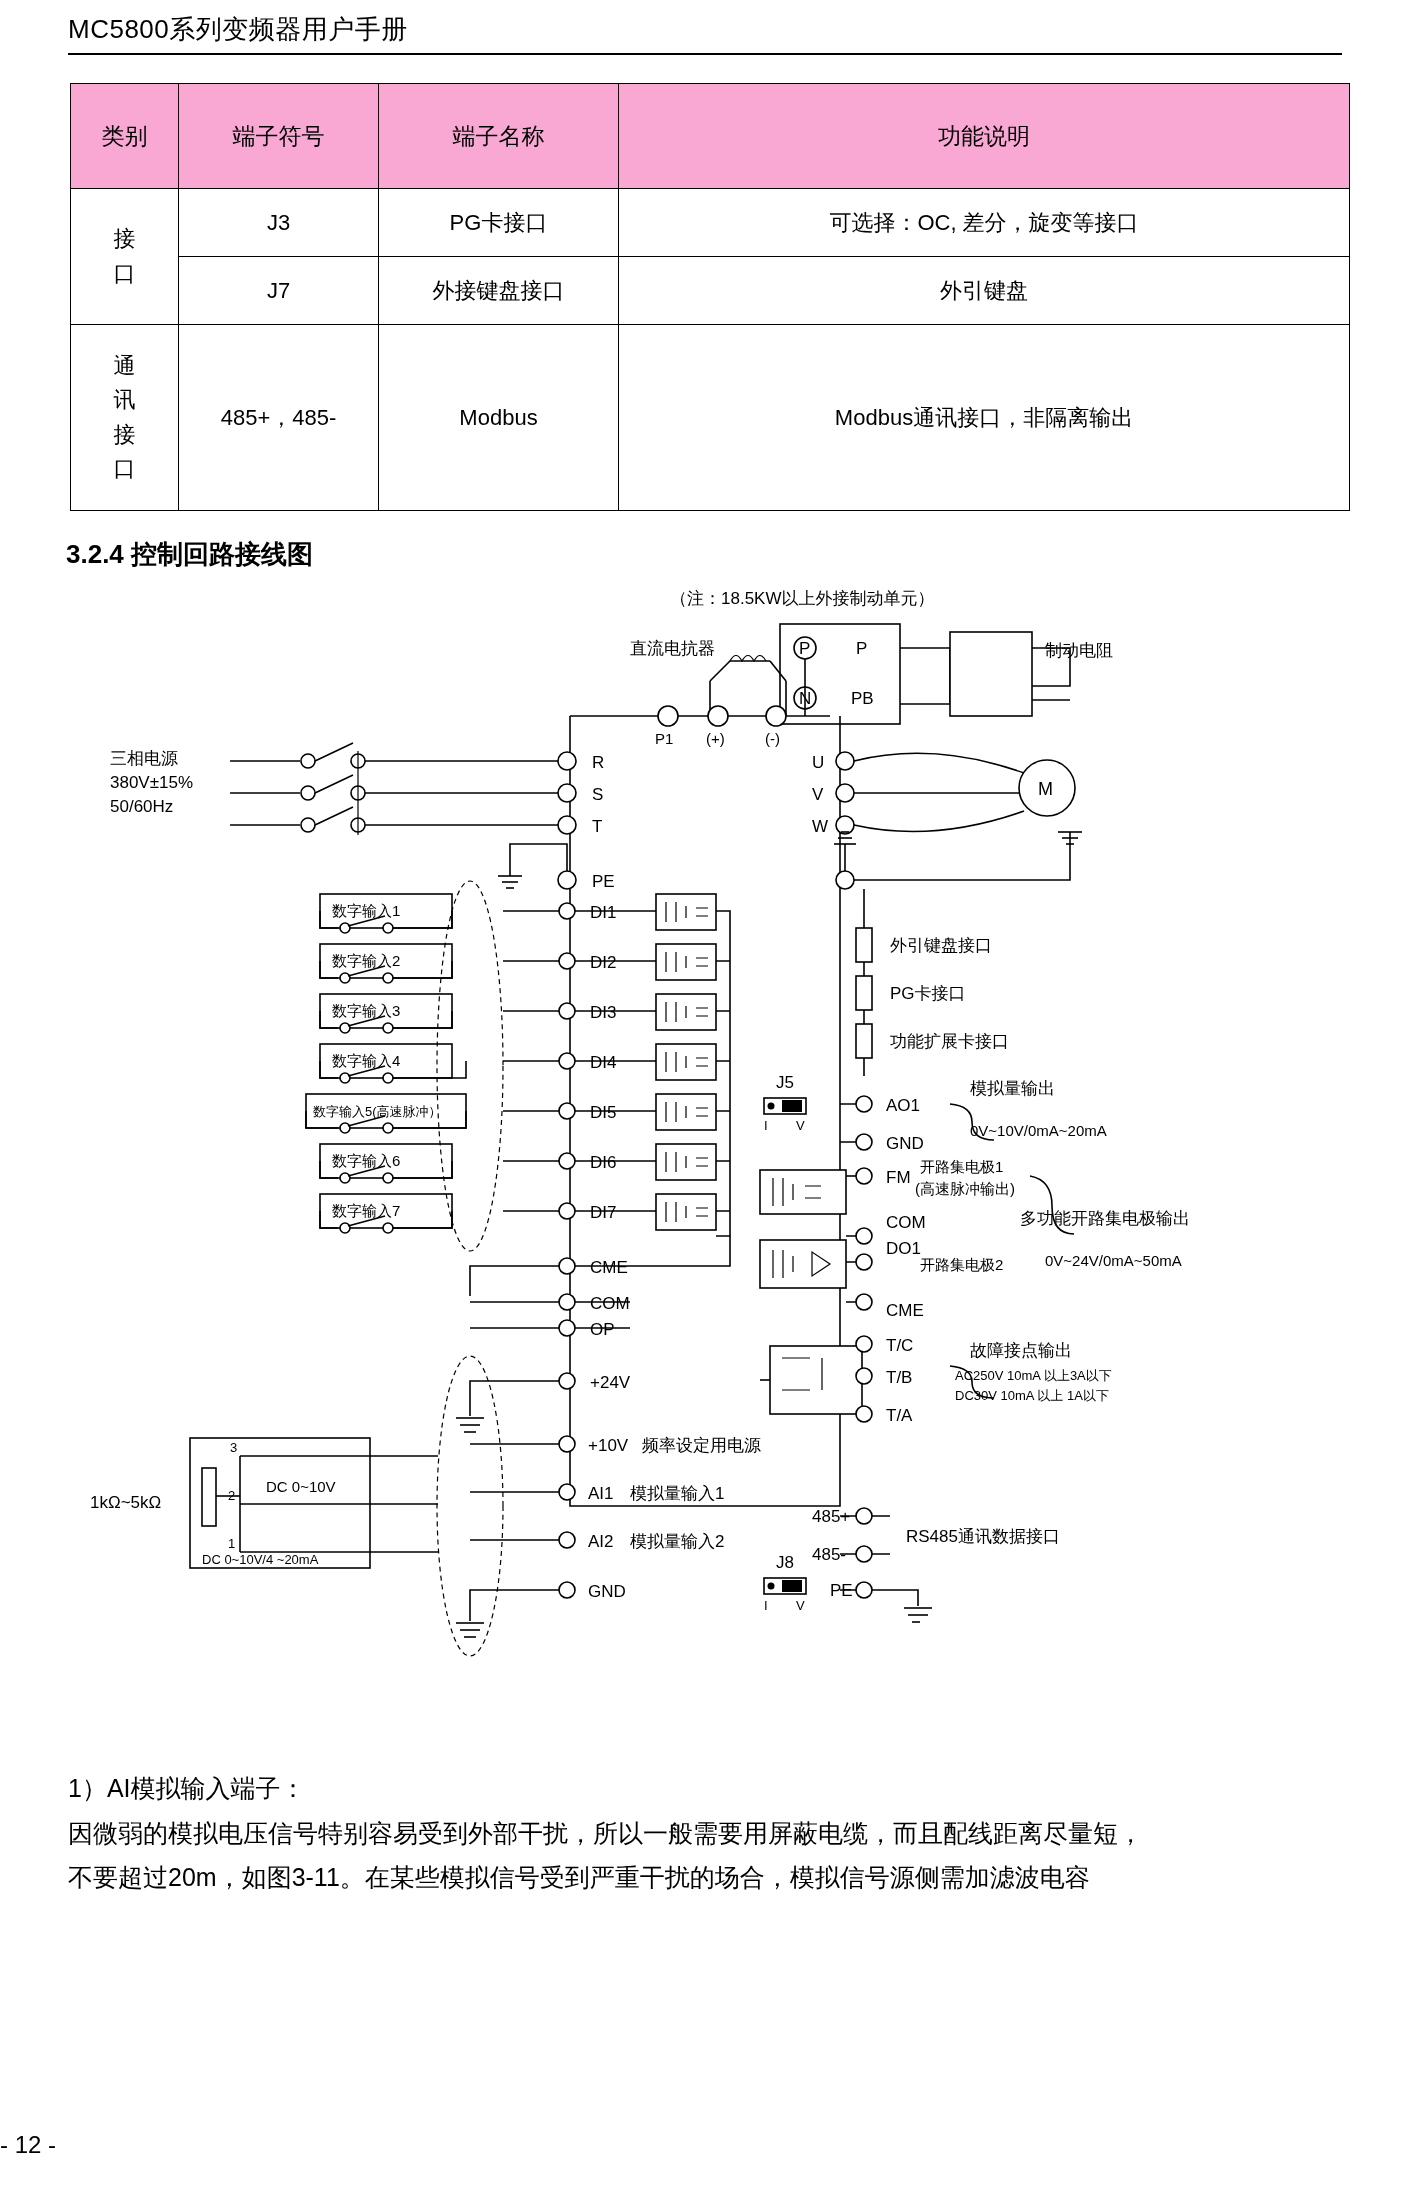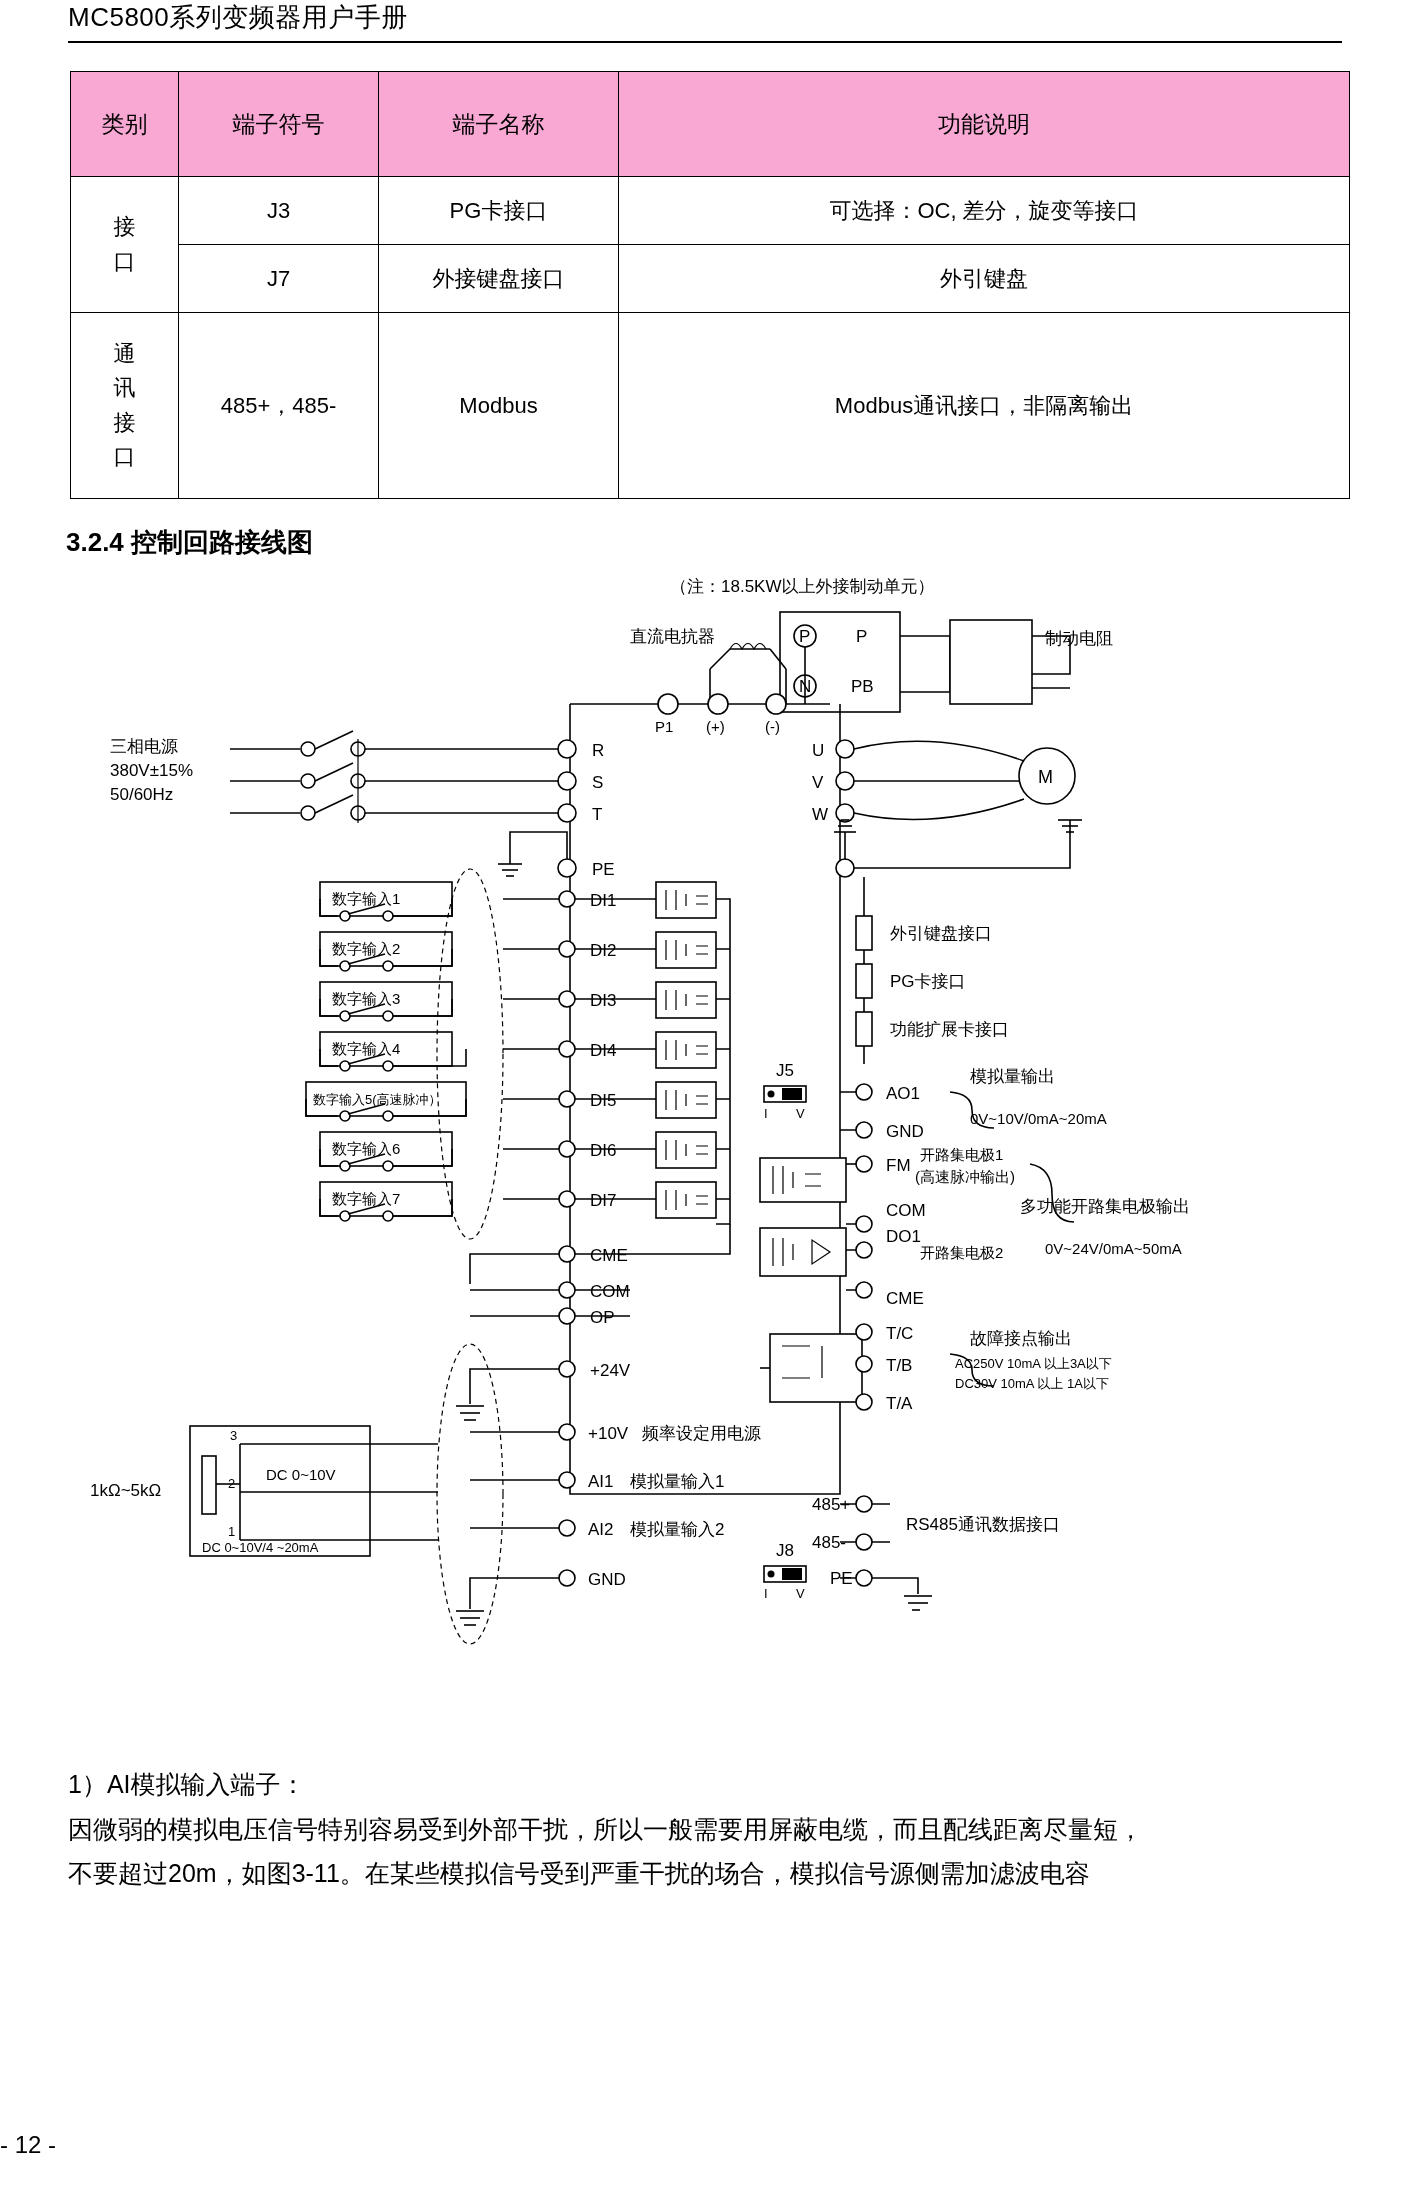--- a/index.html
+++ b/index.html
@@ -14,20 +14,21 @@
     position:relative;
     width:1402px;
     height:2185px;
     margin:0 auto;
     box-sizing:border-box;
     padding:0 60px;
   }
   
   .doc-header{
     position:relative;
+    padding-top:12px;
     padding-left:8px;
   }
   .doc-header .title{
     font-size:26px;
     letter-spacing:0.5px;
   }
   .doc-header .rule{
     margin-top:6px;
     border-bottom:2px solid #000;
     width:100%;
@@ -73,21 +74,21 @@
   .diagram{
     position:relative;
     width:1290px;
     height:1190px;
     margin-left:10px;
     margin-top:4px;
   }
   .diagram svg{position:absolute;left:0;top:0;}
   
   .bodytext{
-    margin-top:10px;
+    margin-top:2px;
     margin-left:8px;
     font-size:25px;
     line-height:1.62;
   }
   .bodytext p{margin:0 0 4px 0;}
   
   .footer{
     position:absolute;
     left:0;
     right:0;

